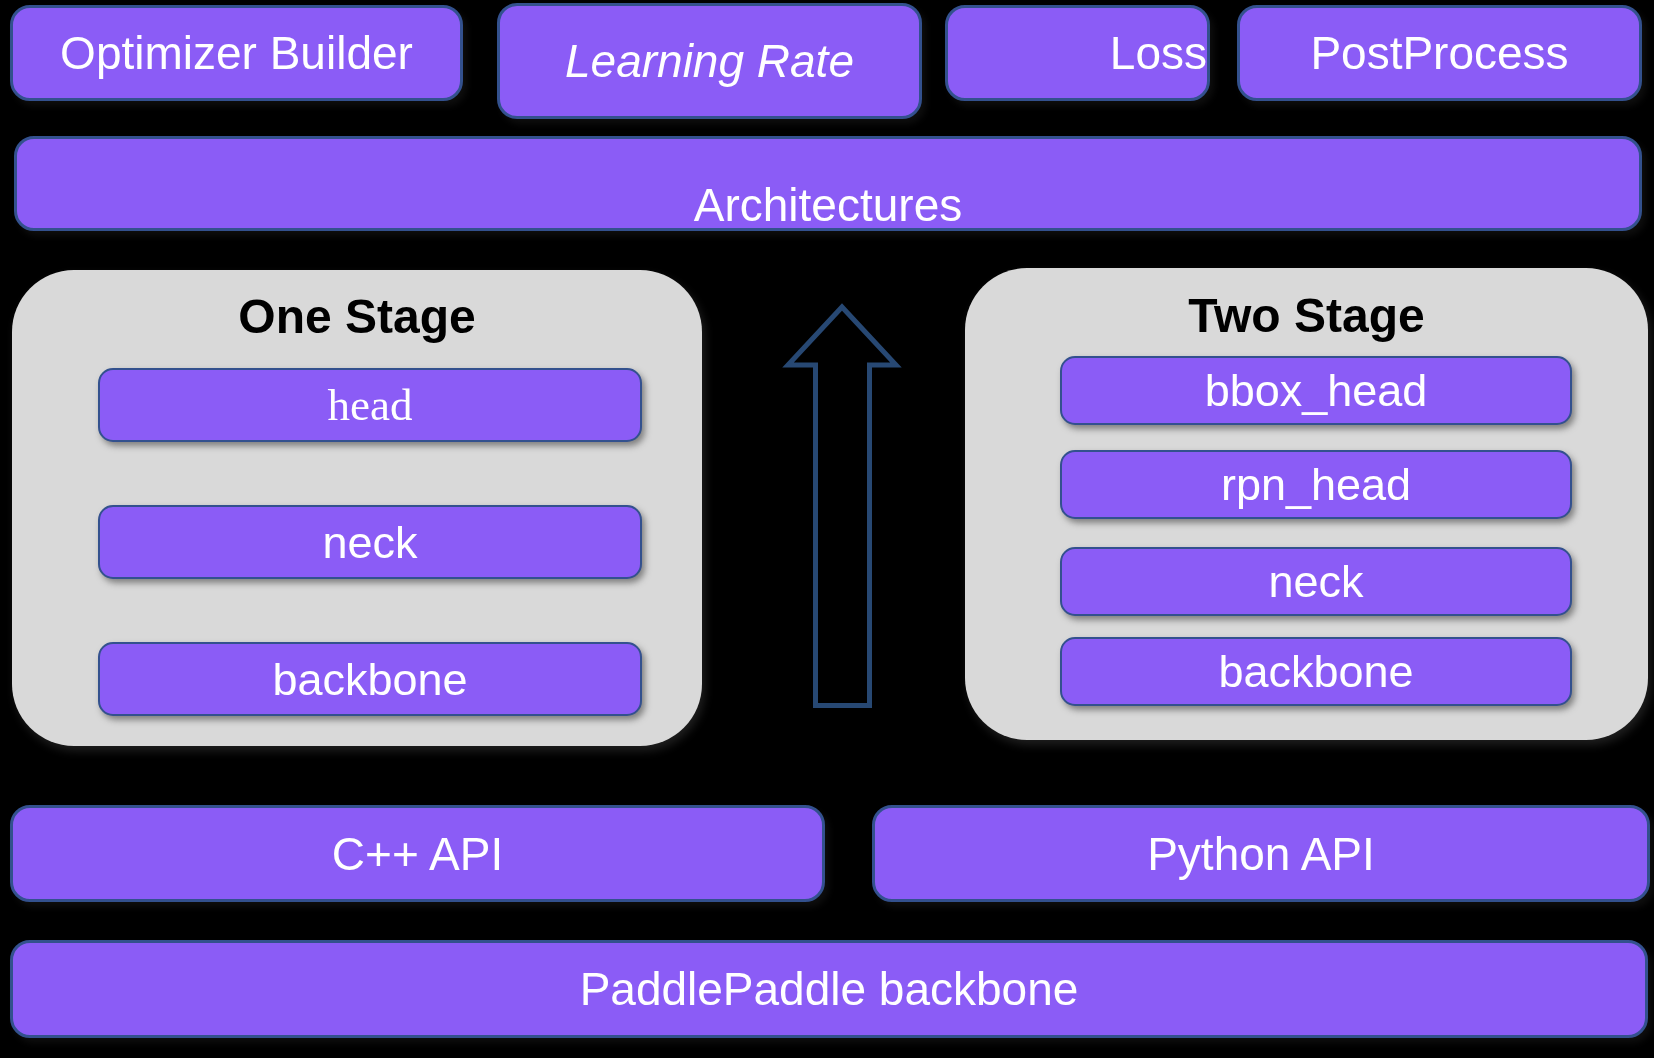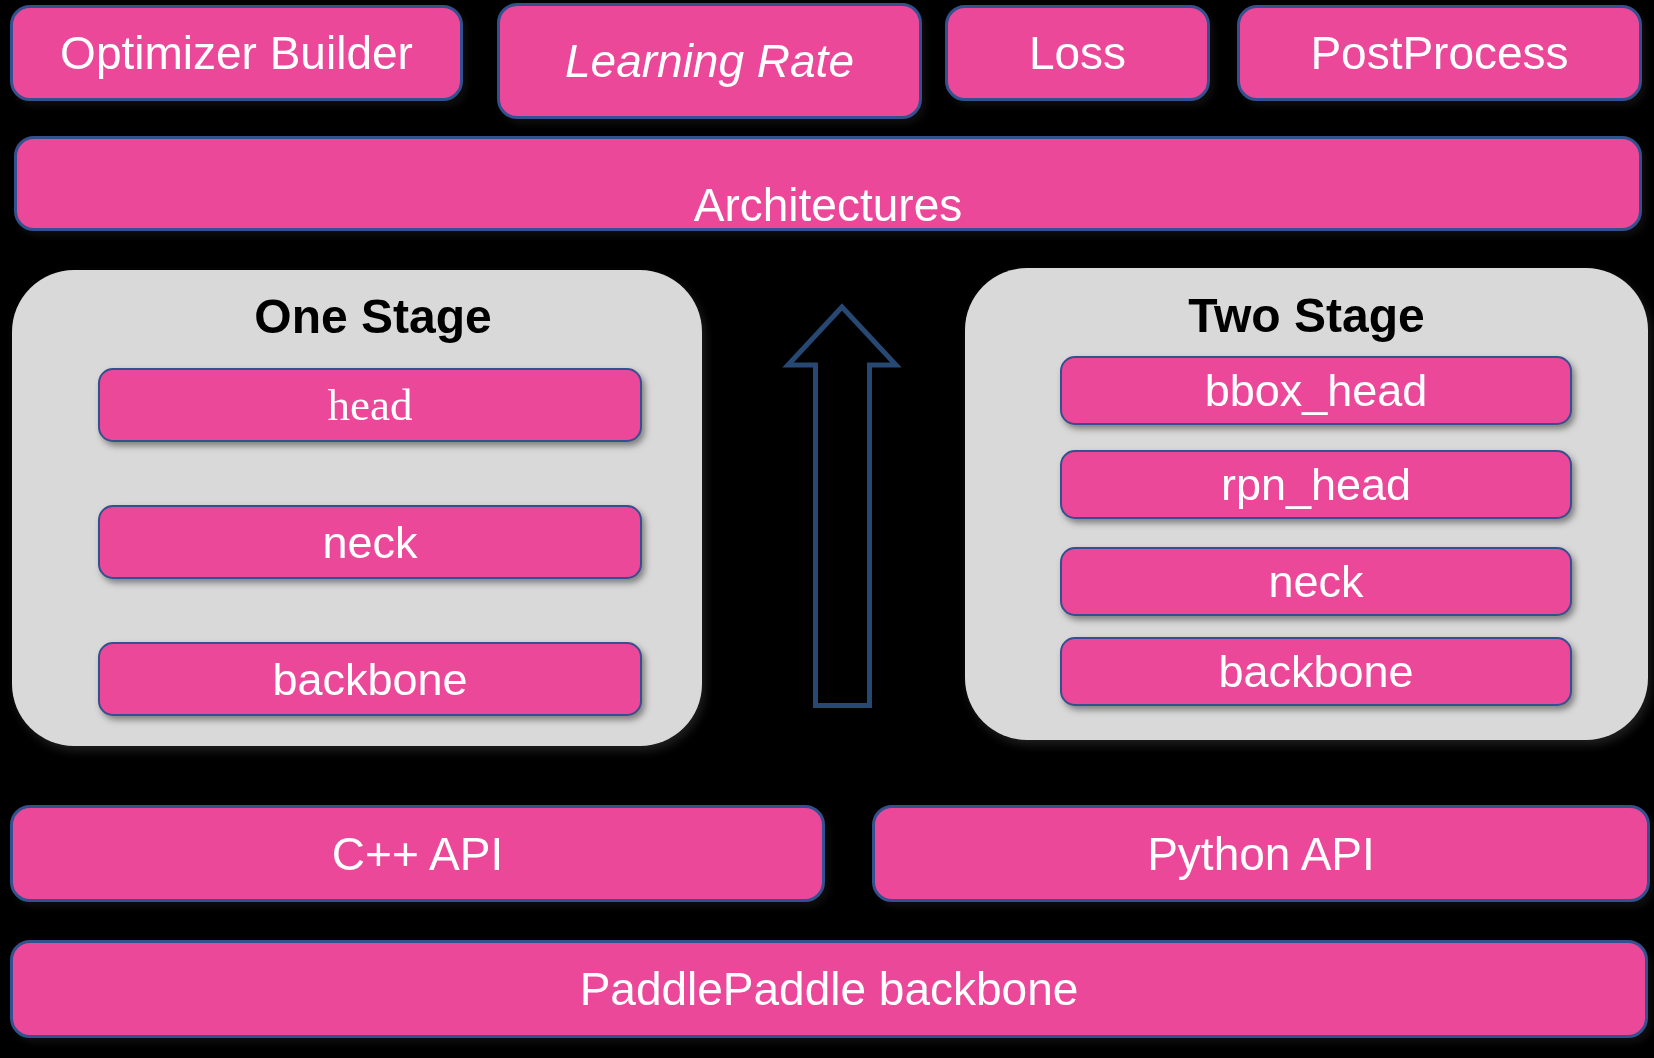--- a/index.html
+++ b/index.html
@@ -10,21 +10,21 @@
   #canvas {
     position: relative;
     width: 1654px;
     height: 1058px;
     background: #000000;
     overflow: hidden;
     font-family: "Liberation Sans", sans-serif;
   }
   .abs { position: absolute; box-sizing: border-box; }
   .bluebox {
-    background: #ec4899;
+    background: #8b5cf6;
     border: 3px solid #33518E;
     border-radius: 20px;
     color: #FFFFFF;
     display: flex;
     align-items: center;
     justify-content: center;
     font-size: 46px;
     line-height: 1;
     box-shadow: 4px 5px 7px rgba(25,25,25,0.55);
   }
@@ -54,33 +54,33 @@
 <body>
 
 <div id="canvas">
 
   <div class="abs bluebox" style="left:10px; top:5px; width:453px; height:96px;">
     <span>Optimizer Builder</span>
   </div>
   <div class="abs bluebox" style="left:497px; top:3px; width:425px; height:116px;font-style:italic;">
     <span>Learning Rate</span>
   </div>
-  <div class="abs bluebox" style="left:945px; top:5px; width:265px; height:96px;">
+  <div class="abs bluebox" style="left:945px; top:5px; width:265px; height:96px;justify-content:flex-end;">
     <span>Loss</span>
   </div>
   <div class="abs bluebox" style="left:1237px; top:5px; width:405px; height:96px;">
     <span>PostProcess</span>
   </div>
 
   <div class="abs bluebox" style="left:14px; top:136px; width:1628px; height:95px;align-items:flex-end;">
     <span>Architectures</span>
   </div>
 
   <div class="abs panel" style="left:12px; top:270px; width:690px; height:476px;">
-    <div class="abs panel-title" style="left:16px; top:16px; width:100%; height:60px;">One Stage</div>
+    <div class="abs panel-title" style="left:0; top:16px; width:100%; height:60px;">One Stage</div>
     <div class="abs bluebox inner" style="left:86px; top:98px; width:544px; height:74px;font-family:Liberation Serif, serif;">
       <span>head</span>
     </div>
     <div class="abs bluebox inner" style="left:86px; top:235px; width:544px; height:74px;">
       <span>neck</span>
     </div>
     <div class="abs bluebox inner" style="left:86px; top:372px; width:544px; height:74px;">
       <span>backbone</span>
     </div>
   </div>

